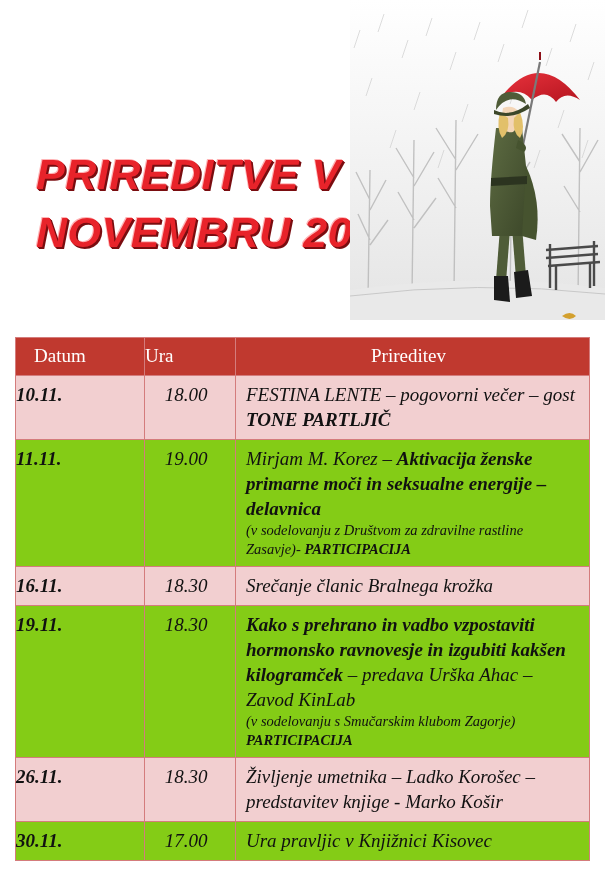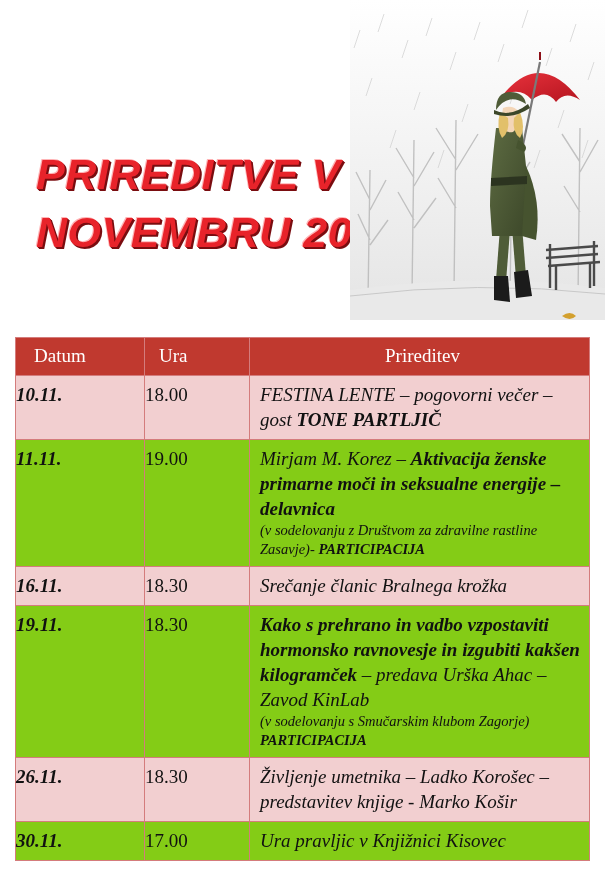--- a/index.html
+++ b/index.html
@@ -96,42 +96,44 @@
   thead th {
     background: #c0392f;
     color: #ffffff;
     font-family: "Liberation Serif", serif;
     font-weight: normal;
     font-size: 19px;
     padding: 7px 8px 8px 8px;
     text-align: left;
   }
   thead th.c-datum { width: 102px; padding-left: 18px; }
-  thead th.c-ura   { width: 82px;  padding-left: 14px; }
+  thead th.c-ura   { width: 82px;  padding-left: 0; }
   thead th.c-prir  { padding-left: 135px; }
 
   tbody td {
     font-family: "Liberation Serif", serif;
     font-size: 19px;
     line-height: 25px;
     padding: 6px 8px 7px 8px;
     color: #111111;
   }
   tbody tr.shade td { background: #f2cfd0; }
   tbody tr.plain td { background: #84cc16; }
 
   td.datum {
     font-weight: bold;
     font-style: italic;
     padding-left: 0;
     white-space: nowrap;
   }
   td.ura {
+    font-style: italic;
     padding-left: 0;
     white-space: nowrap;
+    text-align: center;
   }
   td.prir { font-style: italic; padding-left: 10px; }
 
   .prir b { font-weight: bold; font-style: italic; }
   .prir .small {
     display: block;
     font-size: 14.5px;
     line-height: 19px;
     font-style: italic;
     font-family: Liberation Serif, serif;

